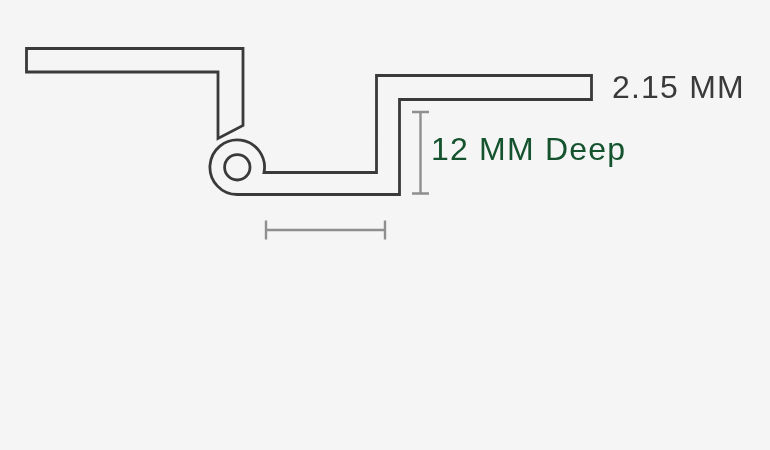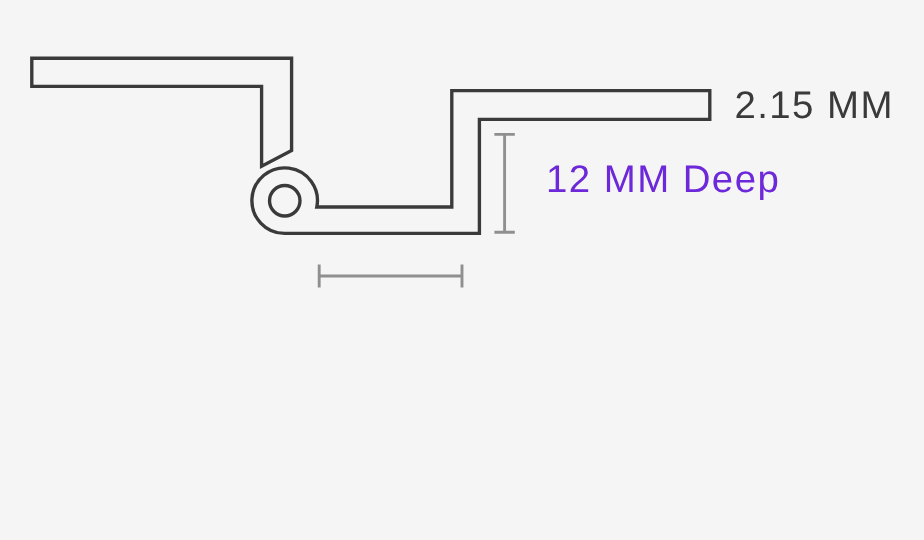--- a/index.html
+++ b/index.html
@@ -61,16 +61,16 @@
     </g>
 
     <g fill="none" stroke="#8f8f8f" stroke-width="2.4">
       <path d="M 420.5 112 V 193.5 M 412 112 H 429 M 412 193.5 H 429"></path>
       <path d="M 266 230 H 385 M 266 220.5 V 239.5 M 385 220.5 V 239.5"></path>
     </g>
   </svg>
 
   <div class="dim-label thickness-label" style="color: rgb(58, 58, 58);">2.15 MM</div>
 
-  <div class="dim-label depth-label" style="color: #6d28d9; margin-left: 24px;">12 MM Deep</div>
+  <div class="dim-label depth-label" style="color: #14532d;">12 MM Deep</div>
 
 
 </div>
 
 </body></html>

